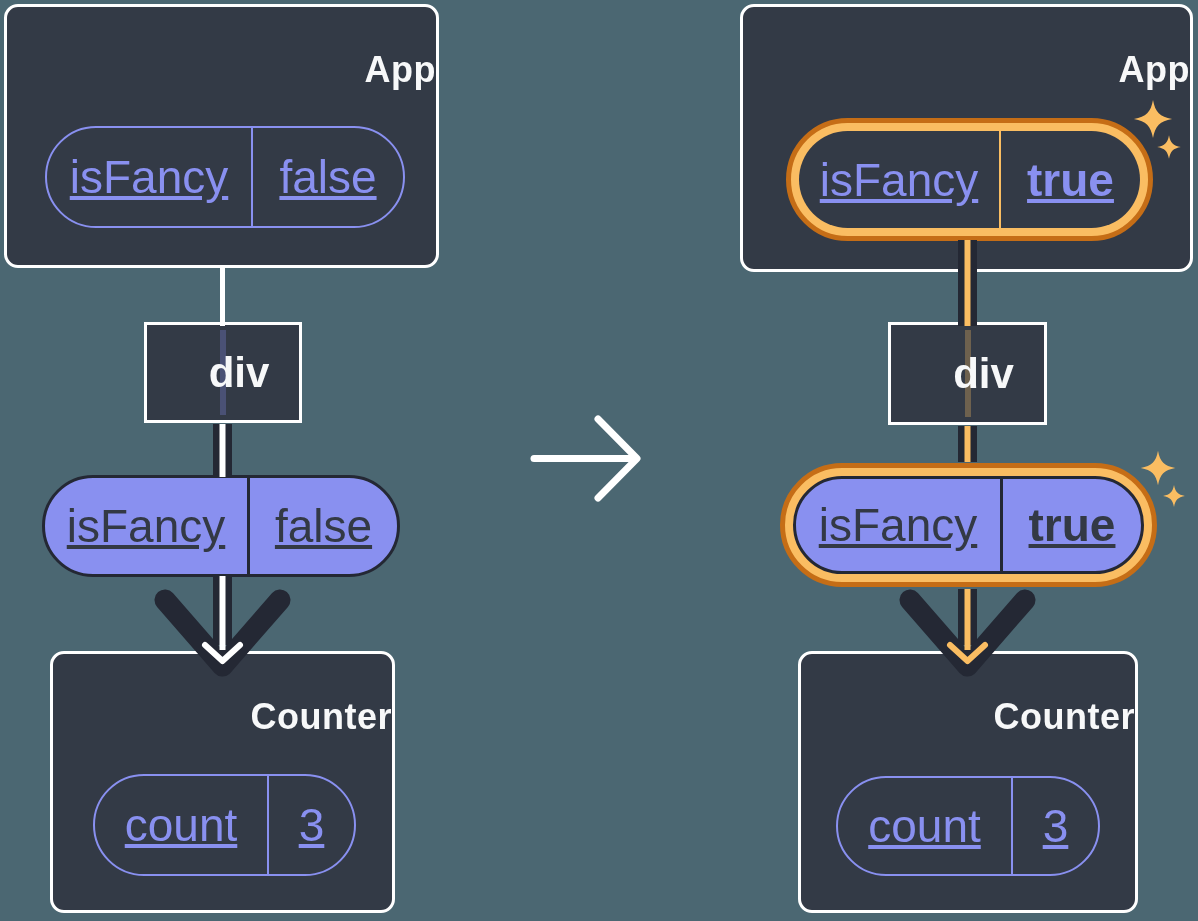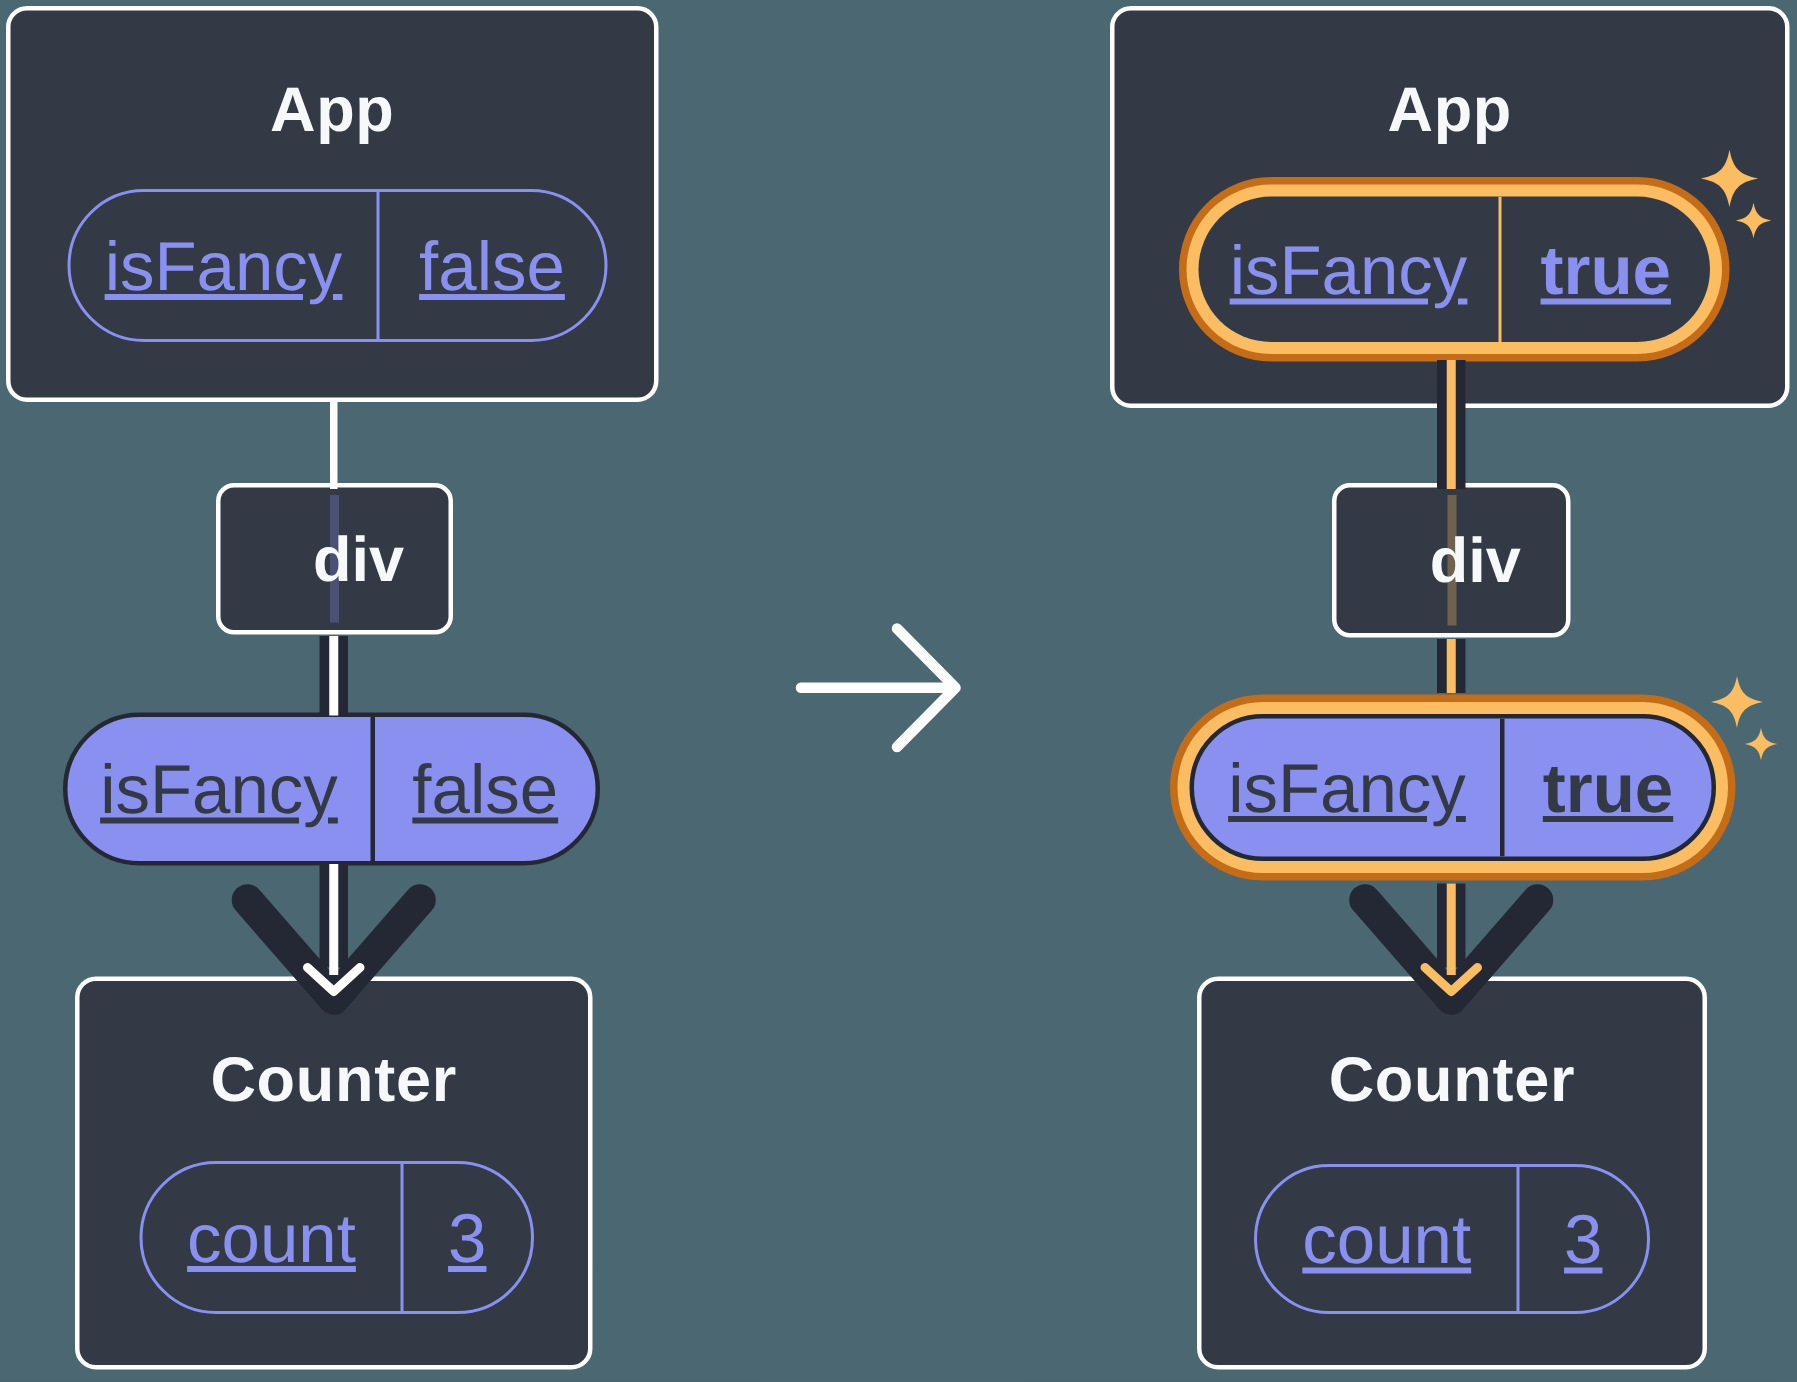--- a/index.html
+++ b/index.html
@@ -17,24 +17,24 @@
   body{background:var(--background);}
   .canvas{
     position:relative;width:1198px;height:921px;overflow:hidden;
     font-family:"Liberation Sans",sans-serif;background:var(--background);
   }
   .box{
     position:absolute;background:var(--card);
     border:3px solid var(--card_border);border-radius:14px;box-sizing:border-box;
   }
   .box-title{
-    position:absolute;left:0;right:0;top:42px;text-align:center;
-    font-size:42px;font-weight:600;color:var(--title_text);letter-spacing:.5px;
+    position:absolute;left:0;right:0;top:42px;text-align:right;
+    font-size:36px;font-weight:600;color:var(--title_text);letter-spacing:.5px;
   }
-  .div-box{border-radius:12px;display:flex;align-items:center;justify-content:center;padding-left:32px;}
+  .div-box{border-radius:0;display:flex;align-items:center;justify-content:center;padding-left:32px;}
   .div-title{position:relative;z-index:2;font-size:42px;font-weight:600;color:var(--title_text);}
   .stripe{position:absolute;left:50%;transform:translateX(-50%);top:5px;bottom:5px;width:6px;z-index:1;}
   .stripe.purple-tint{background:rgba(137,144,240,0.28);}
   .stripe.orange-tint{background:rgba(250,189,98,0.30);}
 
   .pill{
     position:absolute;display:flex;align-items:stretch;box-sizing:border-box;
     border-radius:999px;font-size:46px;overflow:hidden;
   }
   .pill .key,.pill .val{display:flex;align-items:center;justify-content:center;text-decoration:underline;}

